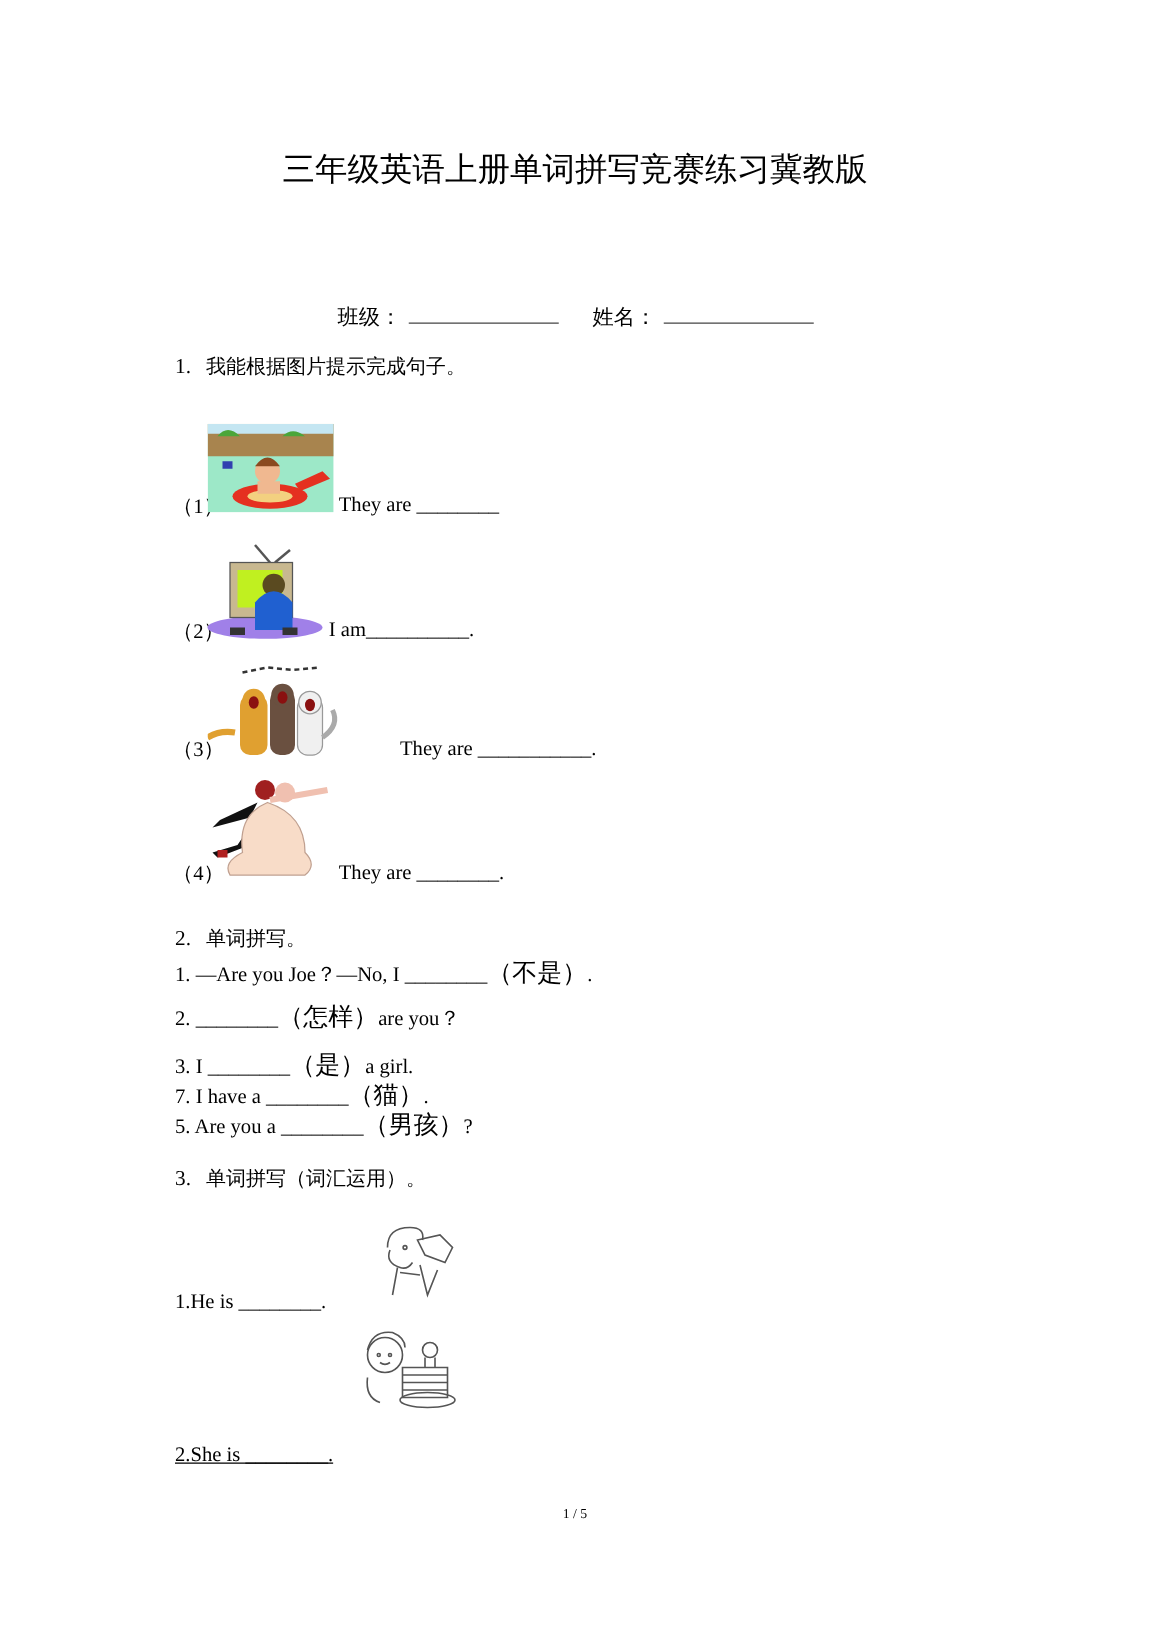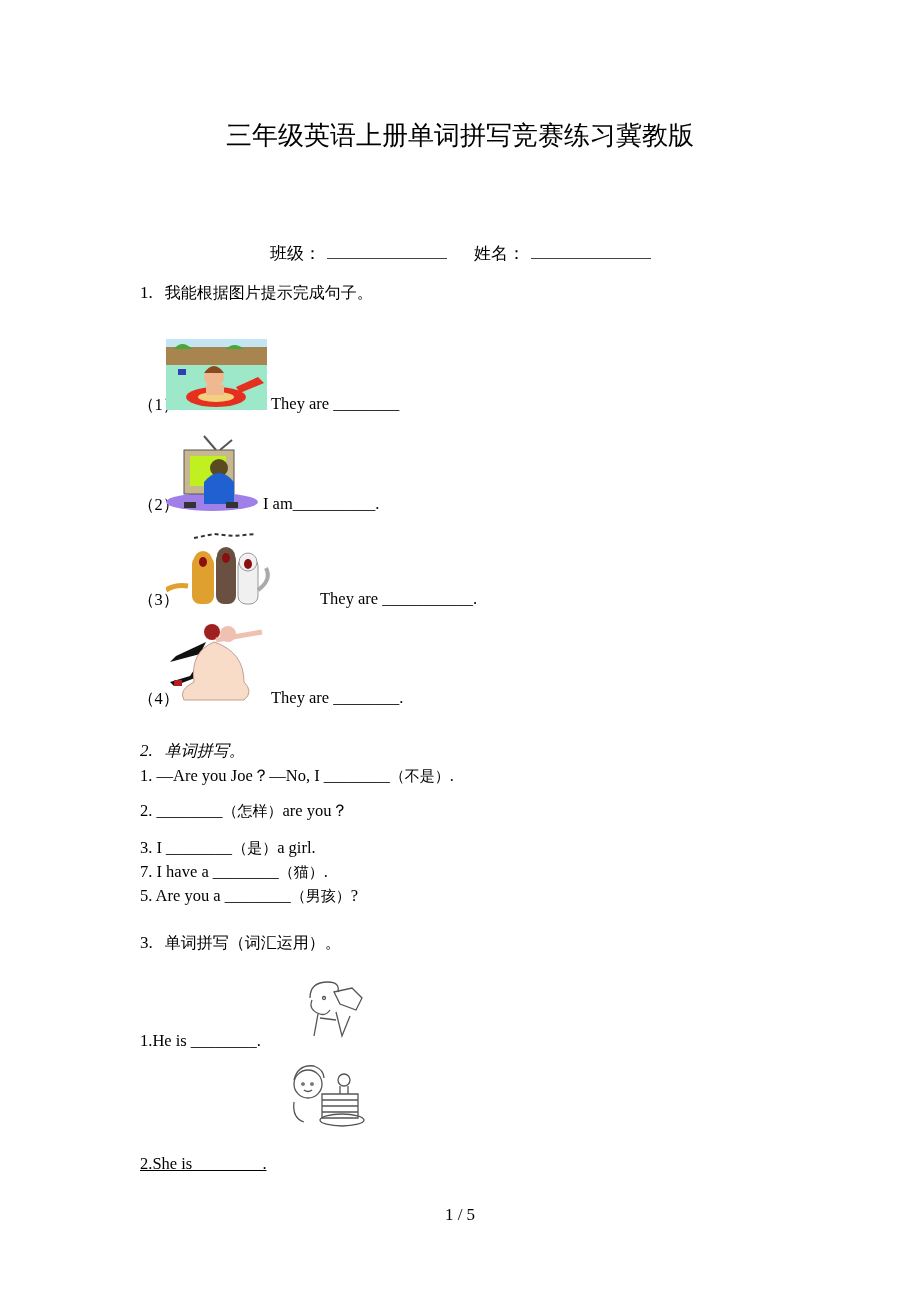--- a/index.html
+++ b/index.html
@@ -6,23 +6,23 @@
   body { width: 920px; height: 1302px; position: relative; overflow: hidden;
          font-family: "Liberation Serif", "DejaVu Serif", serif; color: #000; }
   .abs { position: absolute; white-space: nowrap; }
   .title { left: 0; width: 920px; top: 118px; text-align: center; font-size: 26px;
            font-family: Liberation Sans, sans-serif; letter-spacing: 0px; }
   .info { top: 214px; font-size: 17px; font-family: "DejaVu Serif", serif; margin-top: 28px; }
   .blank-line { display: inline-block; border-bottom: 1px solid #444; height: 14px; vertical-align: baseline; }
   .sec { font-size: 16px; font-family: "DejaVu Sans", sans-serif; }
   .sec .num { font-family: "Liberation Serif", serif; font-size: 17px; margin-right: 12px; }
   .line { font-size: 16.5px; }
-  .cjk { font-family: "DejaVu Sans", sans-serif; font-size: 15px; }
+  .cjk { font-family: "DejaVu Sans", sans-serif; font-size: 20px; }
   .pic { position: absolute; overflow: hidden; }
-  .footer { left: 0; width: 920px; top: 1205px; text-align: center; font-size: 17px; }
+  .footer { left: 0; width: 920px; top: 1205px; text-align: center; font-size: 11px; }
 </style>
 </head>
 <body>
 
 <div class="abs title">三年级英语上册单词拼写竞赛练习冀教版</div>
 
 <div class="abs info" style="left:270px;">
   <span>班级：</span><span class="blank-line" style="width:120px;margin-left:6px;"></span>
 </div>
 <div class="abs info" style="left:474px;">
@@ -93,21 +93,21 @@
     <circle cx="62" cy="12" r="8" fill="#f0c0b0"></circle>
     <path d="M50 18 l46 -8" stroke="#f0c0b0" stroke-width="5"></path>
     <path d="M40 20 l-30 14 l-6 6 l30 -8 z" fill="#111"></path>
     <path d="M44 24 l-20 30 l-20 6 l4 4 l26 -10 z" fill="#111"></path>
     <path d="M48 20 q30 10 30 40 q10 10 0 18 h-60 q-6 -10 10 -18 q-4 -30 20 -40 z" fill="#f8dcc8" stroke="#c0a090"></path>
     <rect x="8" y="58" width="8" height="6" fill="#b02020"></rect>
   </svg>
 </div>
 <div class="abs line" style="left:271px; top:688px;">They are ________.</div>
 
-<div class="abs sec" style="left:140px; top:741px;font-style:italic;">
+<div class="abs sec" style="left:140px; top:741px;">
   <span class="num">2.</span><span>单词拼写。</span>
 </div>
 
 <div class="abs line" style="left:140px; top:765px;">
   <span>1. —Are you Joe？—No, I ________</span><span class="cjk">（不是）</span><span>.</span>
 </div>
 <div class="abs line" style="left:140px; top:800px;">
   <span>2. ________</span><span class="cjk">（怎样）</span><span>are you？</span>
 </div>
 <div class="abs line" style="left:140px; top:838px;">

